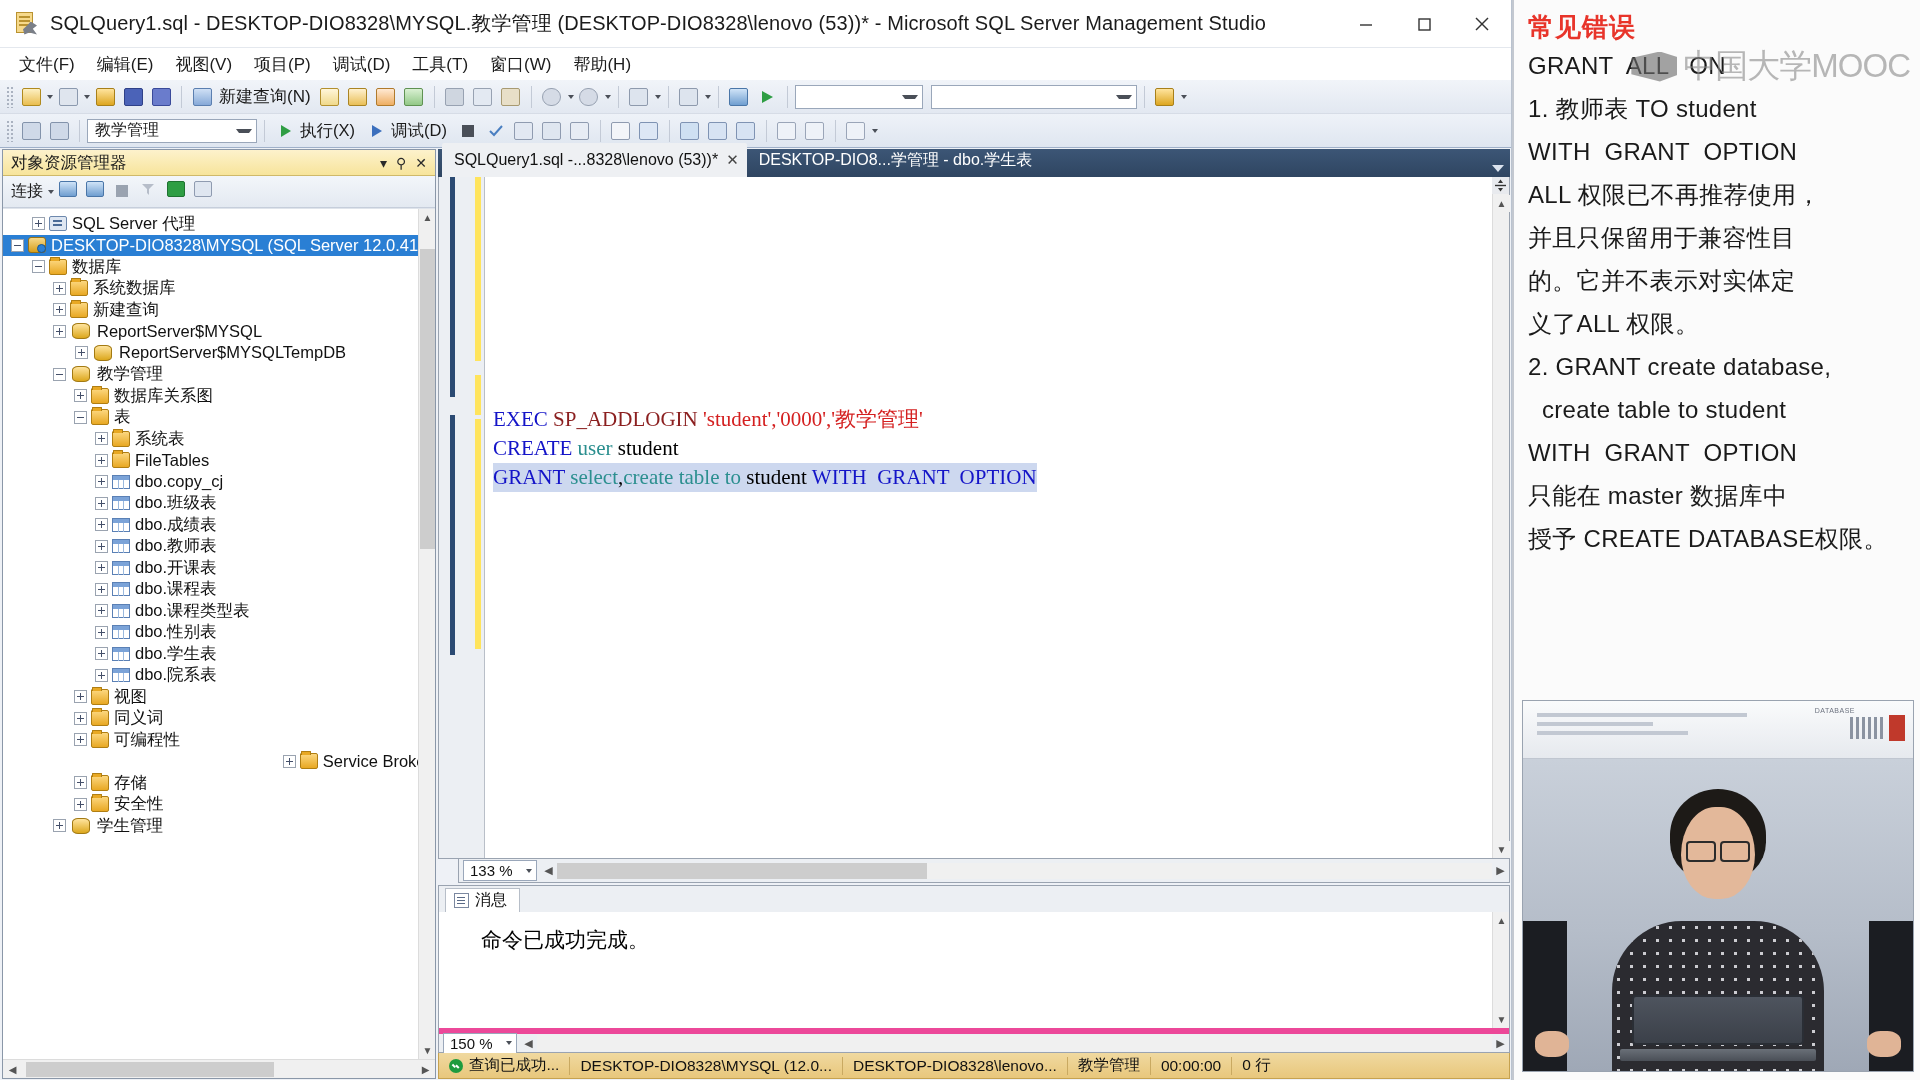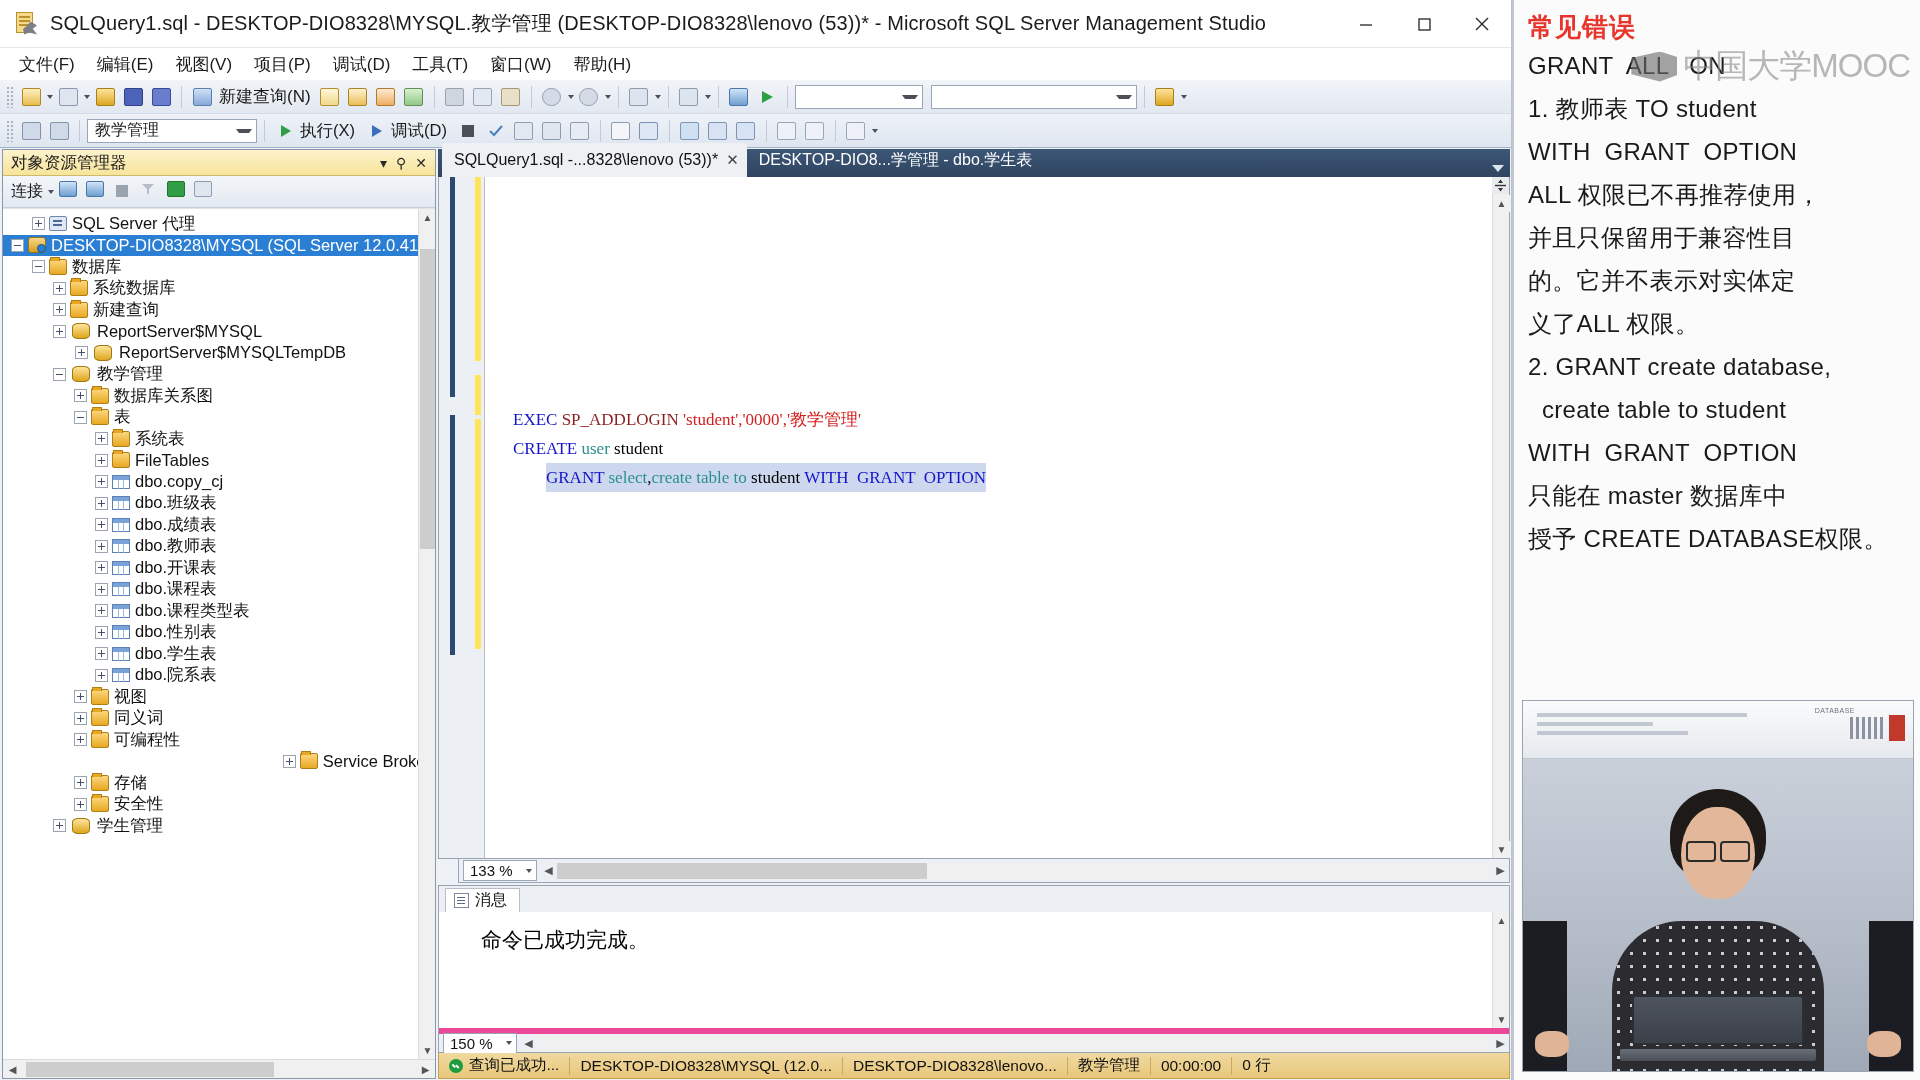--- a/index.html
+++ b/index.html
@@ -218,29 +218,29 @@
   .ed-changebar { width: 7px; flex: 0 0 7px; background:#eceff3; position: relative; }
   .ed-changebar .seg {
     position: absolute; left: 1px; width: 5px; background: #2b4a72;
   }
   .ed-gutter2 { width: 28px; flex:0 0 28px; background: #eceff3; position: relative;}
   .ed-gutter2 .yellowbar { position: absolute; right: 3px; width: 6px; background: #ffe45c; }
   .ed-sep { width: 1px; background: #b9bfc8; flex: 0 0 1px;}
   .ed-code {
     flex: 1 1 auto; position: relative; overflow: hidden;
     font-family: "Liberation Serif", serif;
-    font-size: 17px; line-height: 29px;
-    padding-top: 170px; padding-left: 28px;
+    font-size: 21px; line-height: 29px;
+    padding-top: 170px; padding-left: 8px;
     color: #000; white-space: pre;
   }
   .kw { color: #1414c8; }
   .str { color: #d42020; }
   .fn { color: #8b1f1f; }
   .tp { color: #2b8f8f; }
-  .sel-line { background: #cdd8ef; display: inline-block; margin-left: 33px; }
+  .sel-line { background: #cdd8ef; display: inline-block; }
 
   .ed-vscroll {
     width: 17px; flex: 0 0 17px; background: #f0f0f0;
     border-left: 1px solid #dcdcdc; position: relative;
   }
   .ed-topbtn {
     position: absolute; right: 0; top: 0; width: 17px; height: 17px;
     background: #e8eaee; display:flex;align-items:center;justify-content:center;
   }
 

